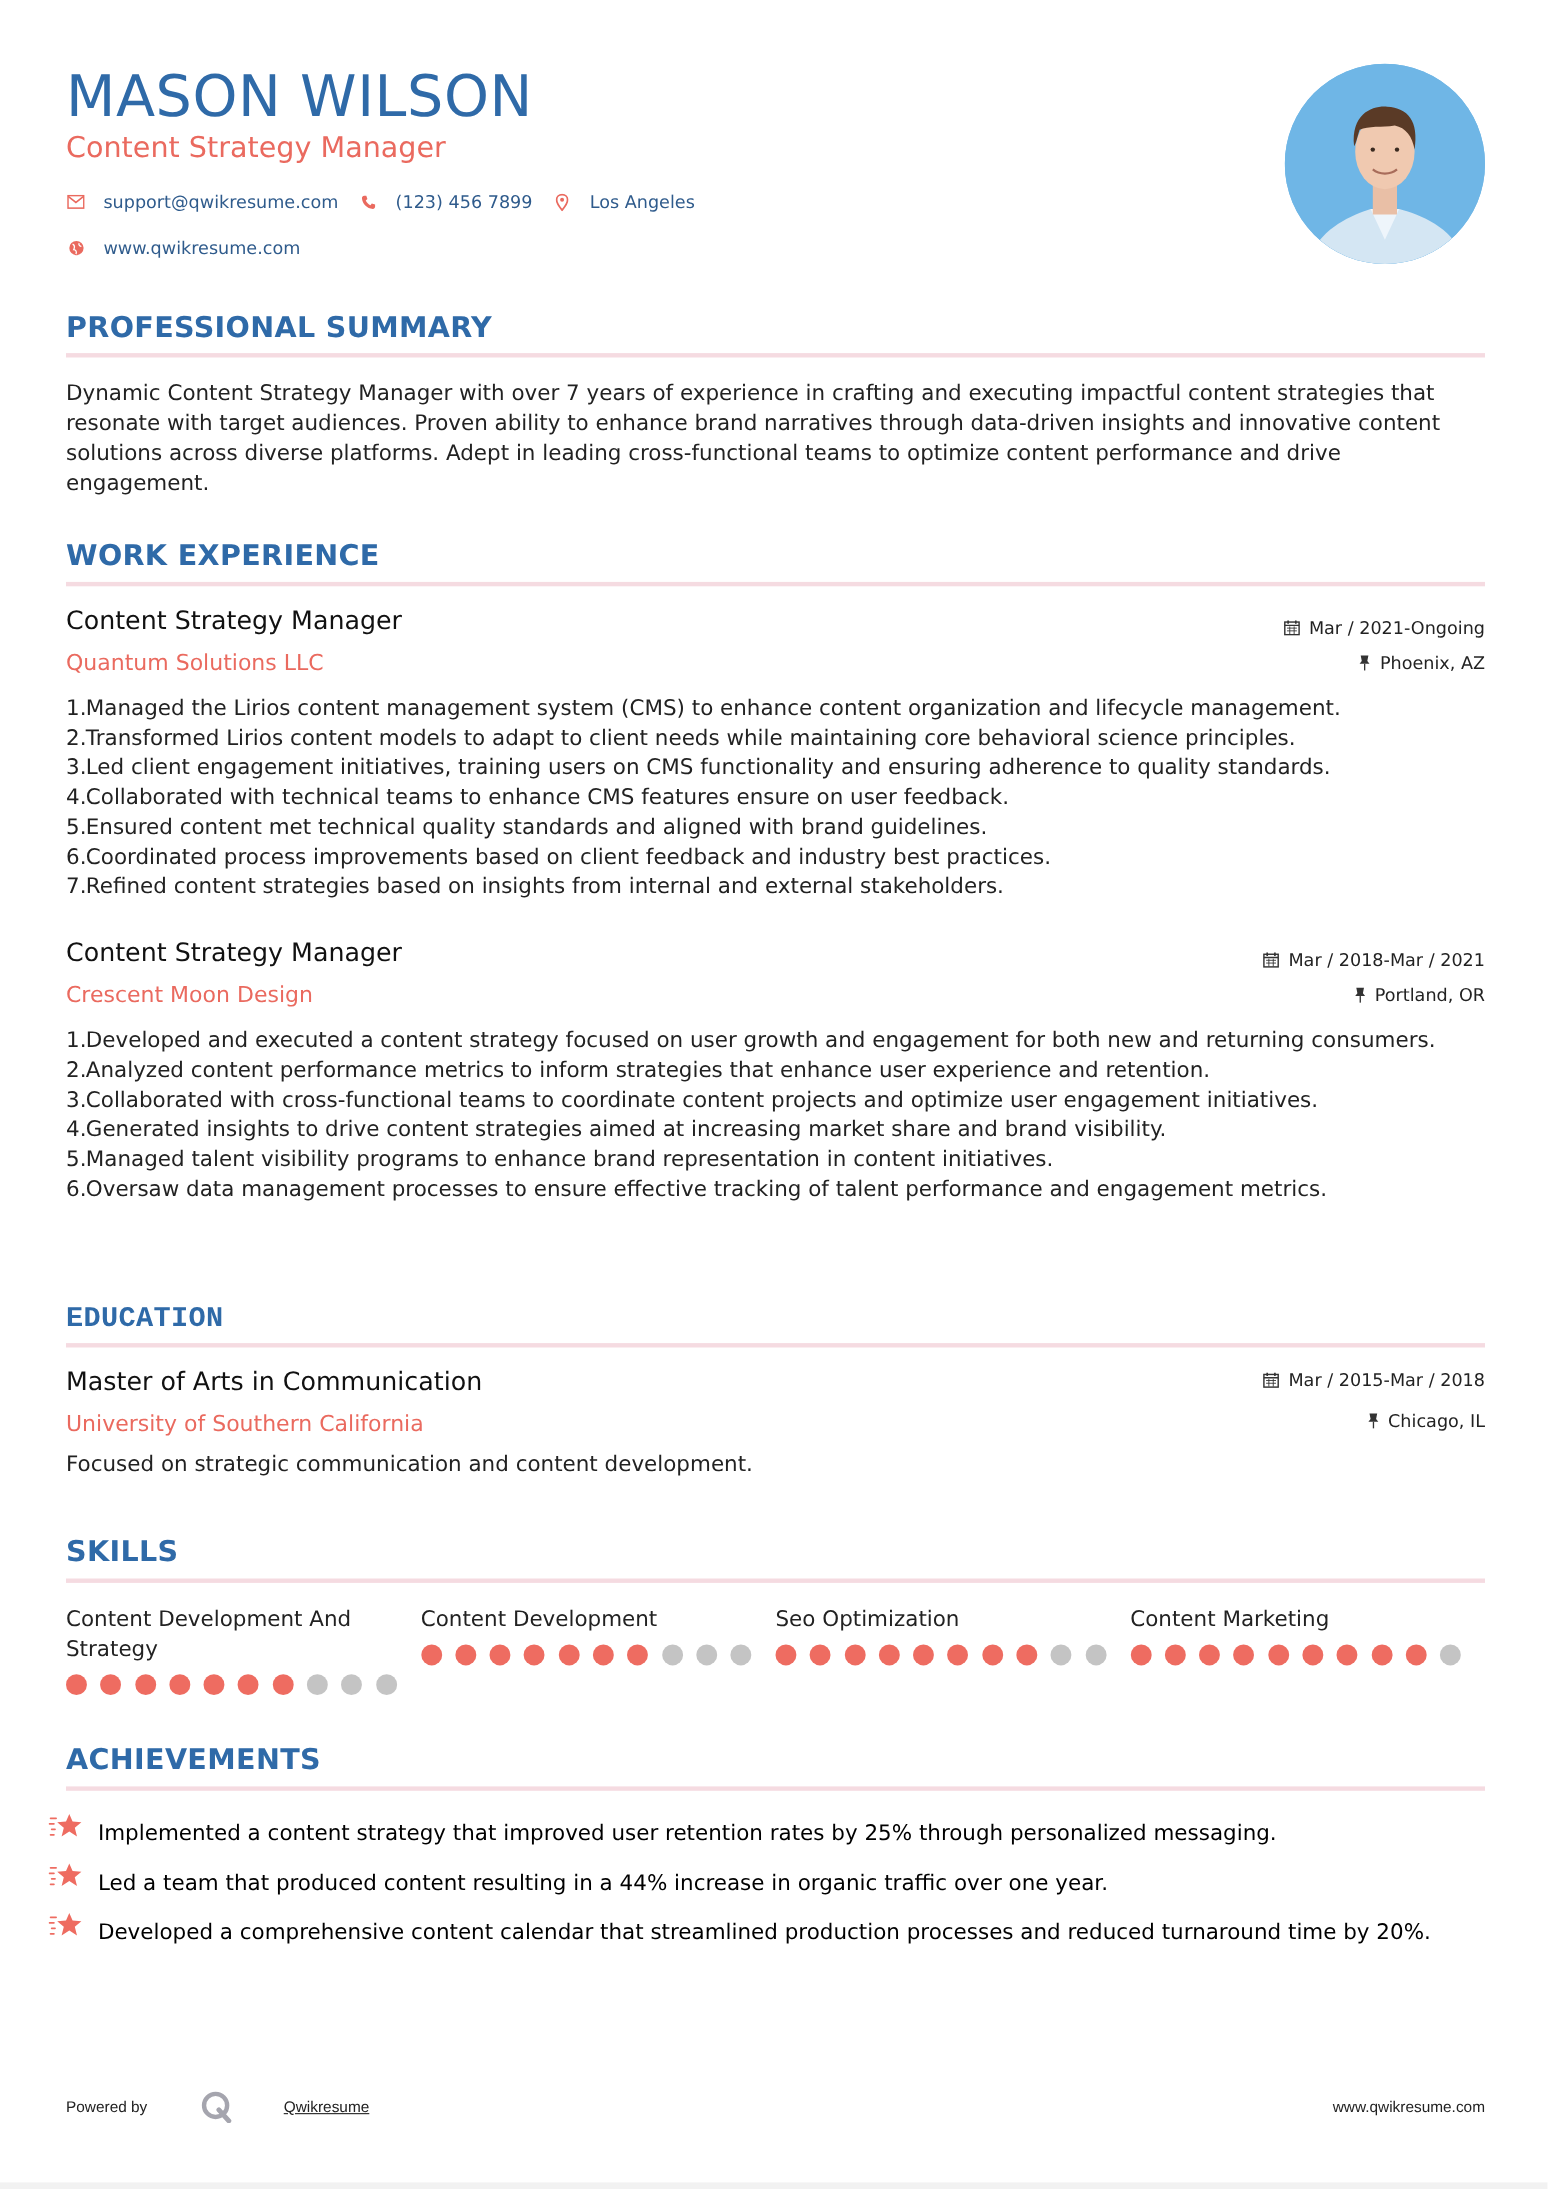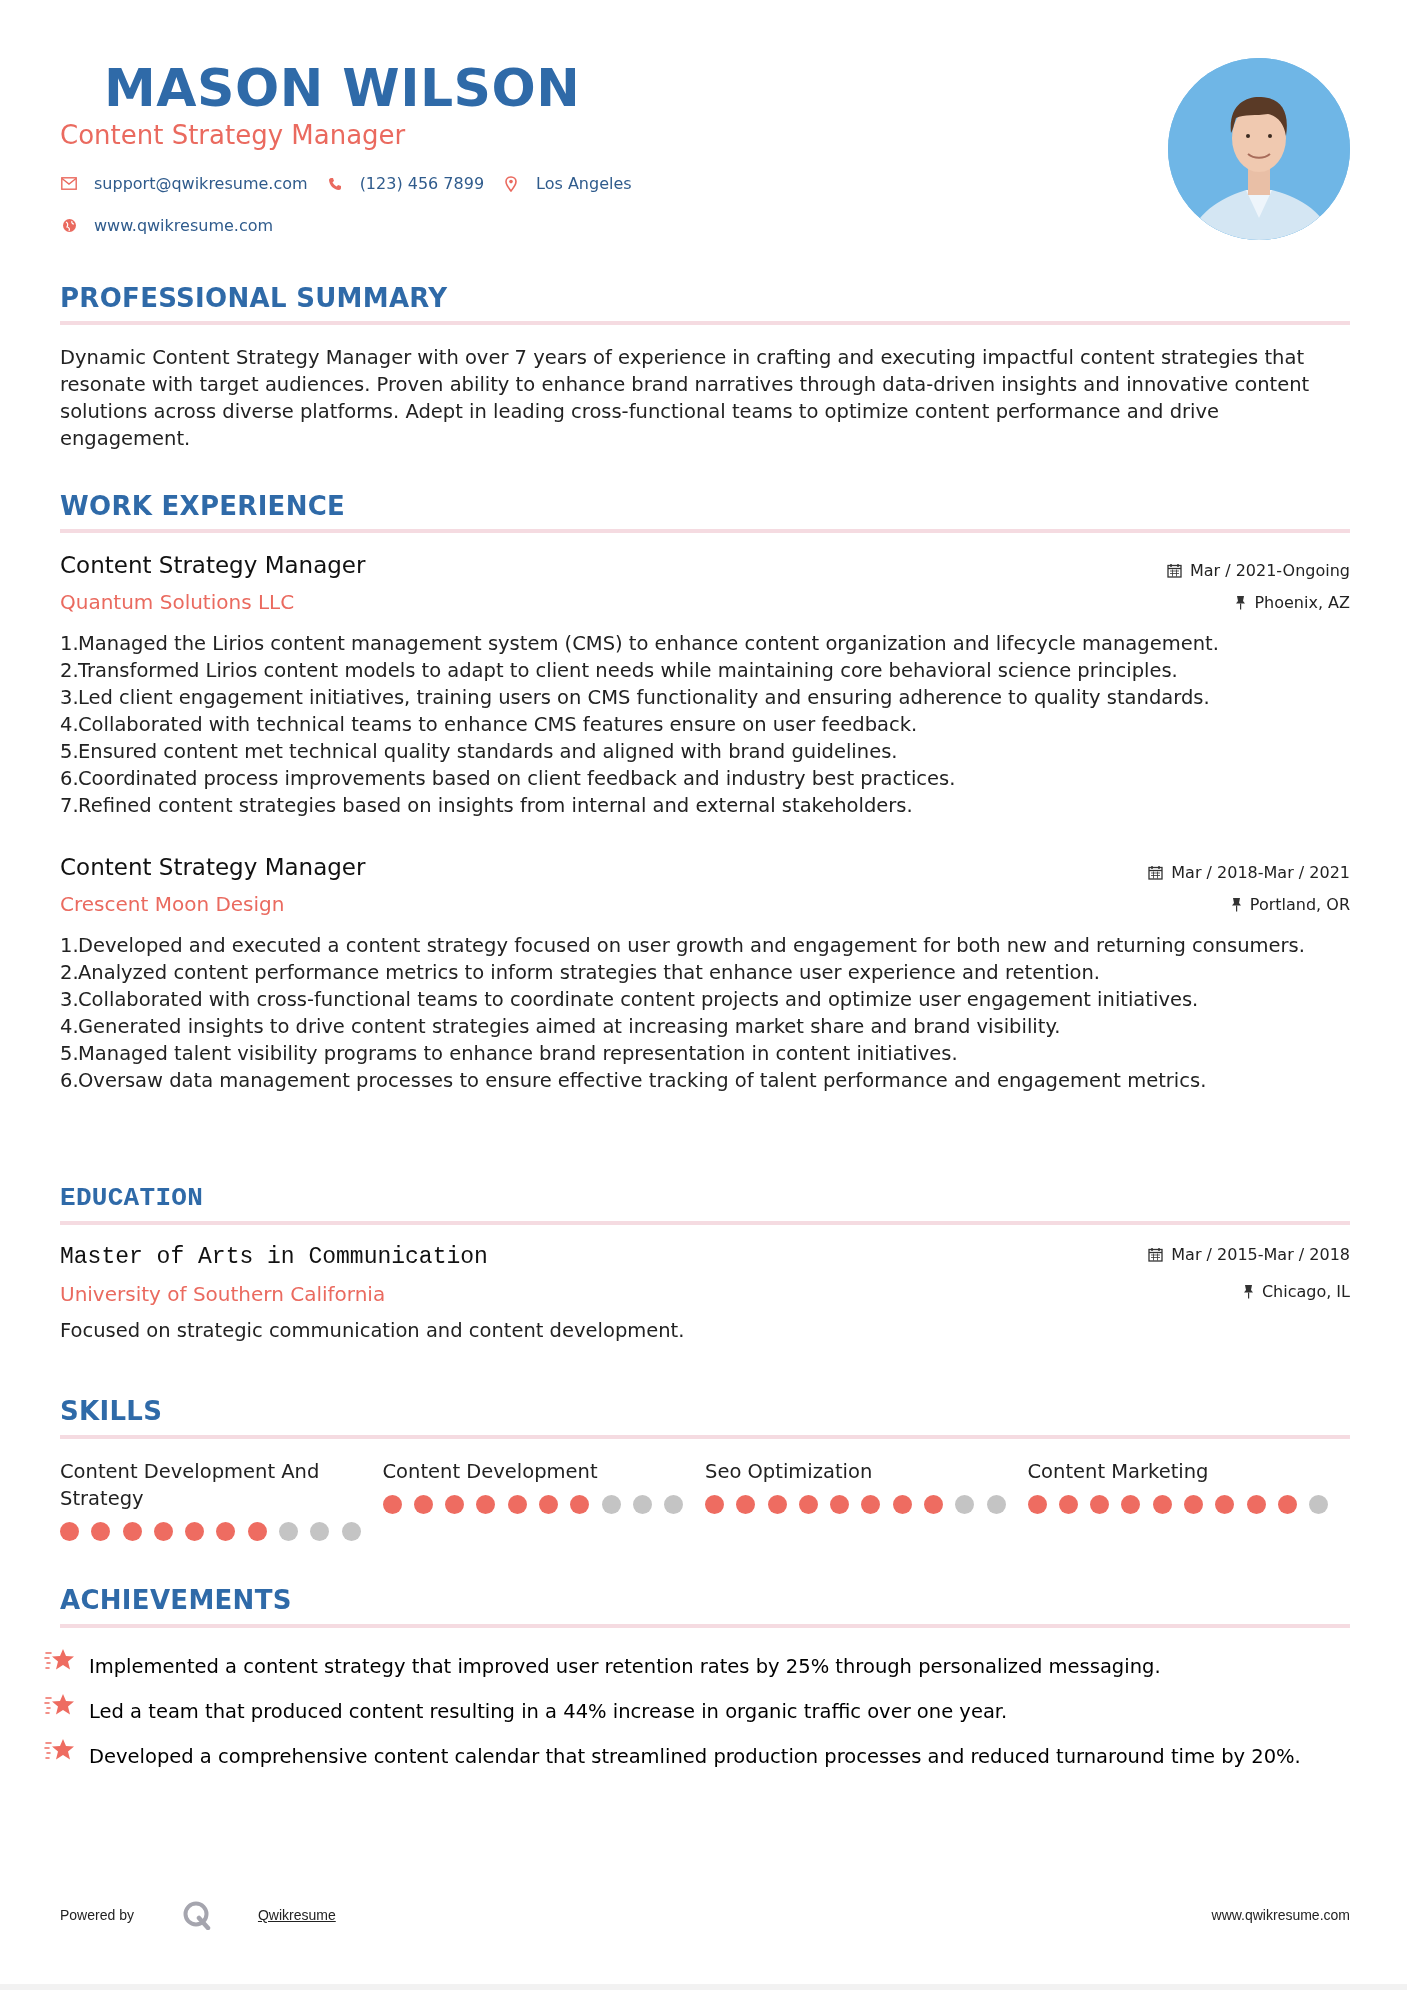--- a/index.html
+++ b/index.html
@@ -1,21 +1,21 @@
 <!DOCTYPE html>
 <html><head>
 <meta charset="utf-8">
 <style>
   * { box-sizing: border-box; margin: 0; padding: 0; }
   html, body { width: 1407px; height: 1990px; background: #ffffff; }
   body { font-family: "DejaVu Sans", "Liberation Sans", sans-serif; color: #222; position: relative; overflow: hidden; }
   .page { position: absolute; left: 0; top: 0; width: 1407px; height: 1990px; }
   .bottom-band { position: absolute; left: 0; bottom: 0; width: 100%; height: 6px; background: #f2f2f2; }
 
-  .name { position: absolute; left: 60px; top: 58px; font-size: 52px; font-weight: bold; color: #2f6aa8; letter-spacing: 0.5px; margin-left: 44px; }
+  .name { position: absolute; left: 60px; top: 58px; font-size: 52px; font-weight: normal; color: #2f6aa8; letter-spacing: 0.5px; }
   .title { position: absolute; left: 60px; top: 120px; font-size: 26px; color: #ea6a5f; }
   .contact-row { position: absolute; left: 60px; display: flex; align-items: center; font-size: 16px; color: #2f5b8c; }
   .contact-row .ic { width: 18px; height: 18px; display: inline-flex; align-items: center; justify-content: center; color: #ea6a5f; margin-right: 16px; }
   .contact-row .txt { margin-right: 18px; }
   .row1 { top: 174px; }
   .row2 { top: 216px; }
 
   .photo { position: absolute; left: 1168px; top: 58px; width: 182px; height: 182px; border-radius: 50%; background: #6fb6e6; overflow: hidden; }
 
   .section-title { position: absolute; left: 60px; font-size: 26px; font-weight: bold; color: #2f6aa8; letter-spacing: 0.3px; text-align: right; }
@@ -209,21 +209,21 @@
         <span>Managed talent visibility programs to enhance brand representation in content initiatives.</span>
       </li>
     <li>
         <span class="num">6.</span>
         <span>Oversaw data management processes to ensure effective tracking of talent performance and engagement metrics.</span>
       </li>
   </ul>
 
   <div class="section-title" style="top:1183px;font-family:Liberation Mono, monospace;">EDUCATION</div>
   <div class="divider" style="top:1221px;"></div>
-  <div class="job-title" style="top:1244px;font-family:Liberation Mono, monospace;">Master of Arts in Communication</div>
+  <div class="job-title" style="top:1244px;">Master of Arts in Communication</div>
   <div class="company" style="top:1282px;">University of Southern California</div>
   <div class="meta" style="top:1245px;">
     <span class="mi">
       <svg width="15" height="15" viewBox="0 0 15 15">
           <rect x="1" y="2.5" width="13" height="11.5" fill="none" stroke="#333" stroke-width="1.3"></rect>
           <line x1="1" y1="5.5" x2="14" y2="5.5" stroke="#333" stroke-width="1.3"></line>
           <line x1="4" y1="1" x2="4" y2="4" stroke="#333" stroke-width="1.5"></line>
           <line x1="11" y1="1" x2="11" y2="4" stroke="#333" stroke-width="1.5"></line>
           <path d="M3 8H12M3 10.5H12M5.5 6.5V13.5M9.5 6.5V13.5" stroke="#333" stroke-width="0.8"></path>
         </svg>

